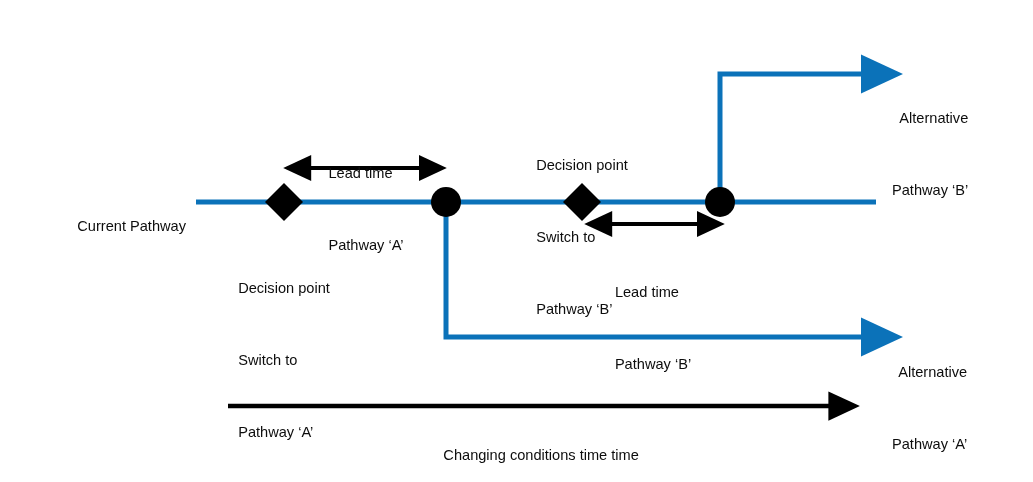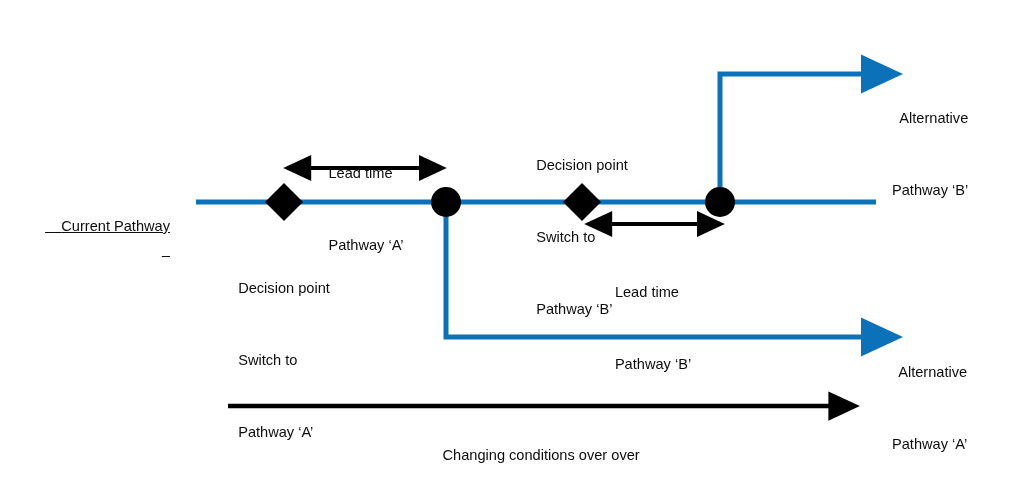--- a/index.html
+++ b/index.html
@@ -74,21 +74,21 @@
 
     <circle cx="720" cy="202" r="15" fill="#000000"></circle>
 
     <line x1="310" y1="168" x2="422" y2="168" stroke="#000000" stroke-width="4" marker-start="url(#black-arrow-start)" marker-end="url(#black-arrow-end)"></line>
 
     <line x1="611" y1="224" x2="700" y2="224" stroke="#000000" stroke-width="4" marker-start="url(#black-arrow-start)" marker-end="url(#black-arrow-end)"></line>
 
     <line x1="228" y1="406" x2="832" y2="406" stroke="#000000" stroke-width="4.5" marker-end="url(#black-arrow-end)"></line>
   </svg>
 
-  <div class="lbl right" style="left:170px; top:190px;text-decoration:underline;">
+  <div class="lbl right" style="left:186px; top:190px;">
     <span>Current Pathway</span>
   </div>
 
   <div class="lbl center" style="left:284px; top:228px;">
     <div>Decision point</div>
     <div>Switch to</div>
     <div>Pathway ‘A’</div>
   </div>
 
   <div class="lbl center" style="left:366px; top:113px;">
@@ -111,16 +111,16 @@
     <div>Alternative</div>
     <div>Pathway ‘B’</div>
   </div>
 
   <div class="lbl left" style="left:892px; top:312px;">
     <div>Alternative</div>
     <div>Pathway ‘A’</div>
   </div>
 
   <div class="lbl center" style="left:533px; top:419px;">
-    <span>Changing conditions over over</span>
+    <span>Changing conditions time time</span>
   </div>
 
 </div>
 
 </body></html>

